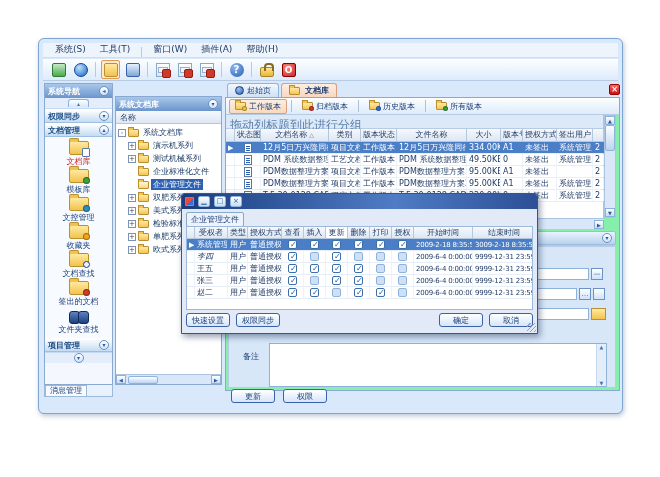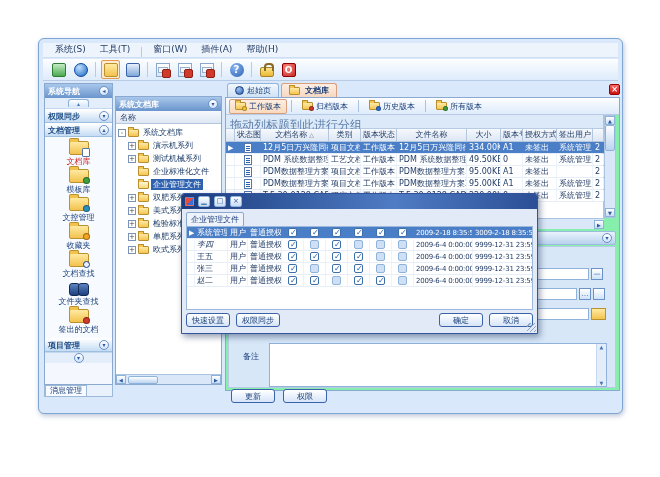--- a/index.html
+++ b/index.html
@@ -276,28 +276,28 @@
             </span>
             <span class="lbl">收藏夹</span>
           </div>
           <div class="side-item">
             <span class="bigico doc-search-icon">
               <span class="badge"></span>
             </span>
             <span class="lbl">文档查找</span>
           </div>
           <div class="side-item">
+            <span class="bigico checked-out-docs-icon">
+              <span class="badge"></span>
+            </span>
+            <span class="lbl">签出的文档</span>
+          </div>
+          <div class="side-item">
             <span class="binoc"></span>
             <span class="lbl">文件夹查找</span>
-          </div>
-          <div class="side-item">
-            <span class="bigico checked-out-docs-icon">
-              <span class="badge"></span>
-            </span>
-            <span class="lbl">签出的文档</span>
           </div>
         </div>
         <div class="side-panel-header">
           <span>项目管理</span>
           <span class="pill">▾</span>
         </div>
       </div>
     <div class="side-strip" style="border-top:1px solid #c4d8ef;border-bottom:0;">
         <span class="pill">▾</span>
       </div>
@@ -543,20 +543,36 @@
 
   <div class="dialog">
     <div class="dlg-title">
       <span class="dlg-icon"></span>
       <span class="dlg-btn">▁</span>
       <span class="dlg-btn">□</span>
       <span class="dlg-btn">×</span>
     </div>
     <div class="dlg-tab">企业管理文件</div>
     <div class="dlg-table">
+      <div class="dhead" id="dlg-head">
+          <div class="grow">
+            <span class="gcell" style="width: 8px;"></span>
+            <span class="gcell" style="width: 33px;">受权者</span>
+            <span class="gcell" style="width: 20px;">类型</span>
+            <span class="gcell" style="width: 34px;">授权方式</span>
+            <span class="gcell" style="width: 22px;">查看</span>
+            <span class="gcell" style="width: 22px;">插入</span>
+            <span class="gcell hl" style="width: 22px;">更新</span>
+            <span class="gcell" style="width: 22px;">删除</span>
+            <span class="gcell" style="width: 22px;">打印</span>
+            <span class="gcell" style="width: 22px;">授权</span>
+            <span class="gcell" style="width: 59px;">开始时间</span>
+            <span class="gcell" style="width: 63px;">结束时间</span>
+          </div>
+        </div>
       <div class="dbody" id="dlg-rows">
           <div class="grow selected">
             <span class="gcell selcell" style="width: 8px;">▶</span>
             <span class="gcell" style="width: 33px;">系统管理员</span>
             <span class="gcell" style="width: 20px;">用户</span>
             <span class="gcell" style="width: 34px;">普通授权</span>
             <span class="gcell cbwrap" style="width: 22px;">
               <span class="cb on"></span>
             </span>
             <span class="gcell cbwrap" style="width: 22px;">

